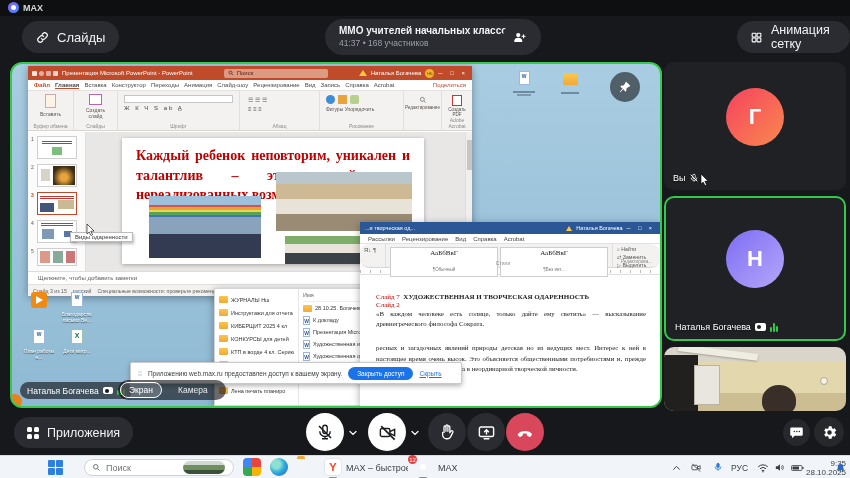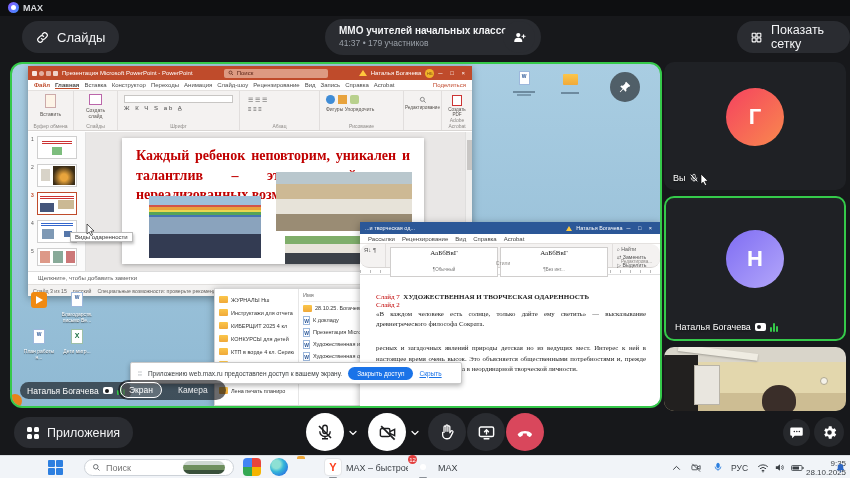--- a/index.html
+++ b/index.html
@@ -52,21 +52,21 @@
   </span>
   <span>Слайды</span>
 </div>
 
 <div class="abs pill" style="left:325px;top:19px;height:36px;padding:0 10px 0 14px;border-radius:18px;">
   <span style="display:flex;flex-direction:column;line-height:1.25;">
     <span style="font-size:10px;font-weight:bold;white-space:nowrap;">ММО учителей начальных классов</span>
     <span style="font-size:8.5px;color:#9aa0a8;">
       <span>41:37</span>
       <span>•</span>
-      <span>179 участников</span>
+      <span>168 участников</span>
     </span>
   </span>
   <span>
     <svg width="10" height="10" viewBox="0 0 24 24" fill="none" stroke="#9aa0a8" stroke-width="2.5" stroke-linecap="round">
         <path d="M9 6l6 6-6 6"></path>
       </svg>
   </span>
 </div>
 
 <div class="abs pill" style="left:503px;top:21px;width:32px;height:32px;justify-content:center;border-radius:50%;">
@@ -81,21 +81,21 @@
 
 <div class="abs pill" style="left:737px;top:21px;height:32px;padding:0 13px;font-size:12.5px;">
   <span>
     <svg width="13" height="13" viewBox="0 0 24 24" fill="none" stroke="#fff" stroke-width="2">
         <rect x="4" y="4" width="7" height="7" rx="1"></rect>
         <rect x="13" y="4" width="7" height="7" rx="1"></rect>
         <rect x="4" y="13" width="7" height="7" rx="1"></rect>
         <rect x="13" y="13" width="7" height="7" rx="1"></rect>
       </svg>
   </span>
-  <span>Показать сетку</span>
+  <span>Анимация сетку</span>
 </div>
 
 <div class="abs stage">
 
   <div class="win" style="left:16px;top:2px;width:444px;height:230px;">
     <div style="height:14px;background:#bf4b2b;display:flex;align-items:center;padding:0 4px;gap:4px;">
       <span style="display:flex;gap:2px;">
         <span style="width:5px;height:5px;background:rgba(255,255,255,.85);border-radius:1px;"></span>
         <span style="width:5px;height:5px;background:rgba(255,255,255,.55);border-radius:50%;"></span>
         <span style="width:5px;height:5px;background:rgba(255,255,255,.55);border-radius:1px;"></span>

